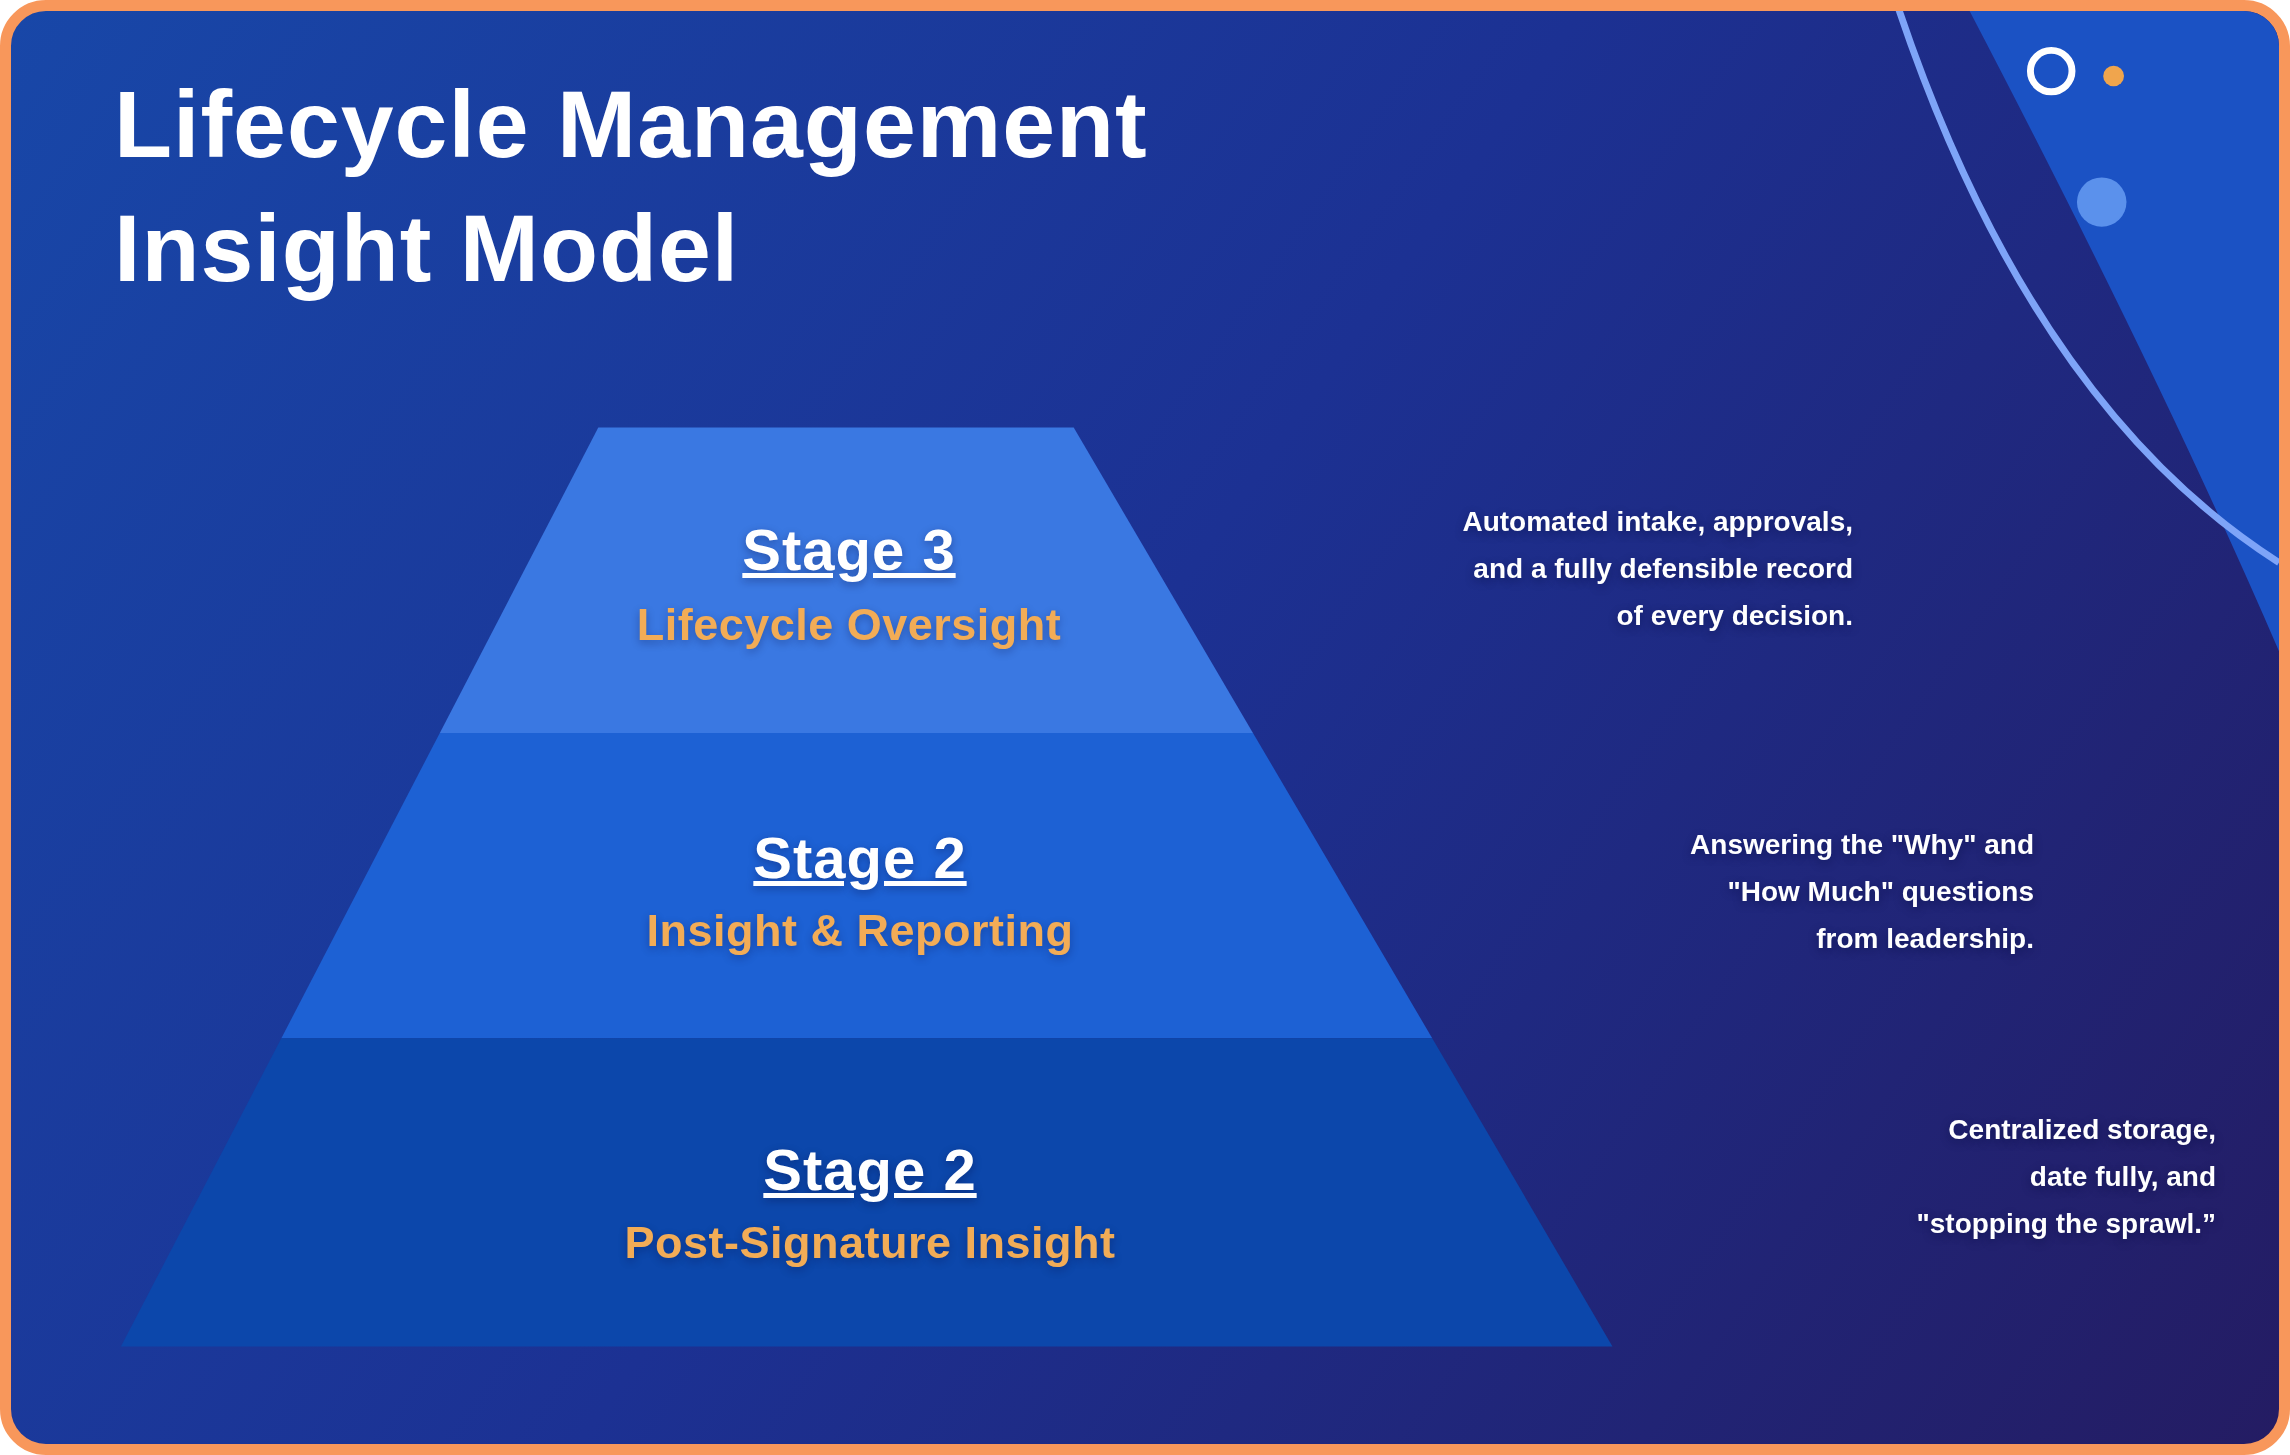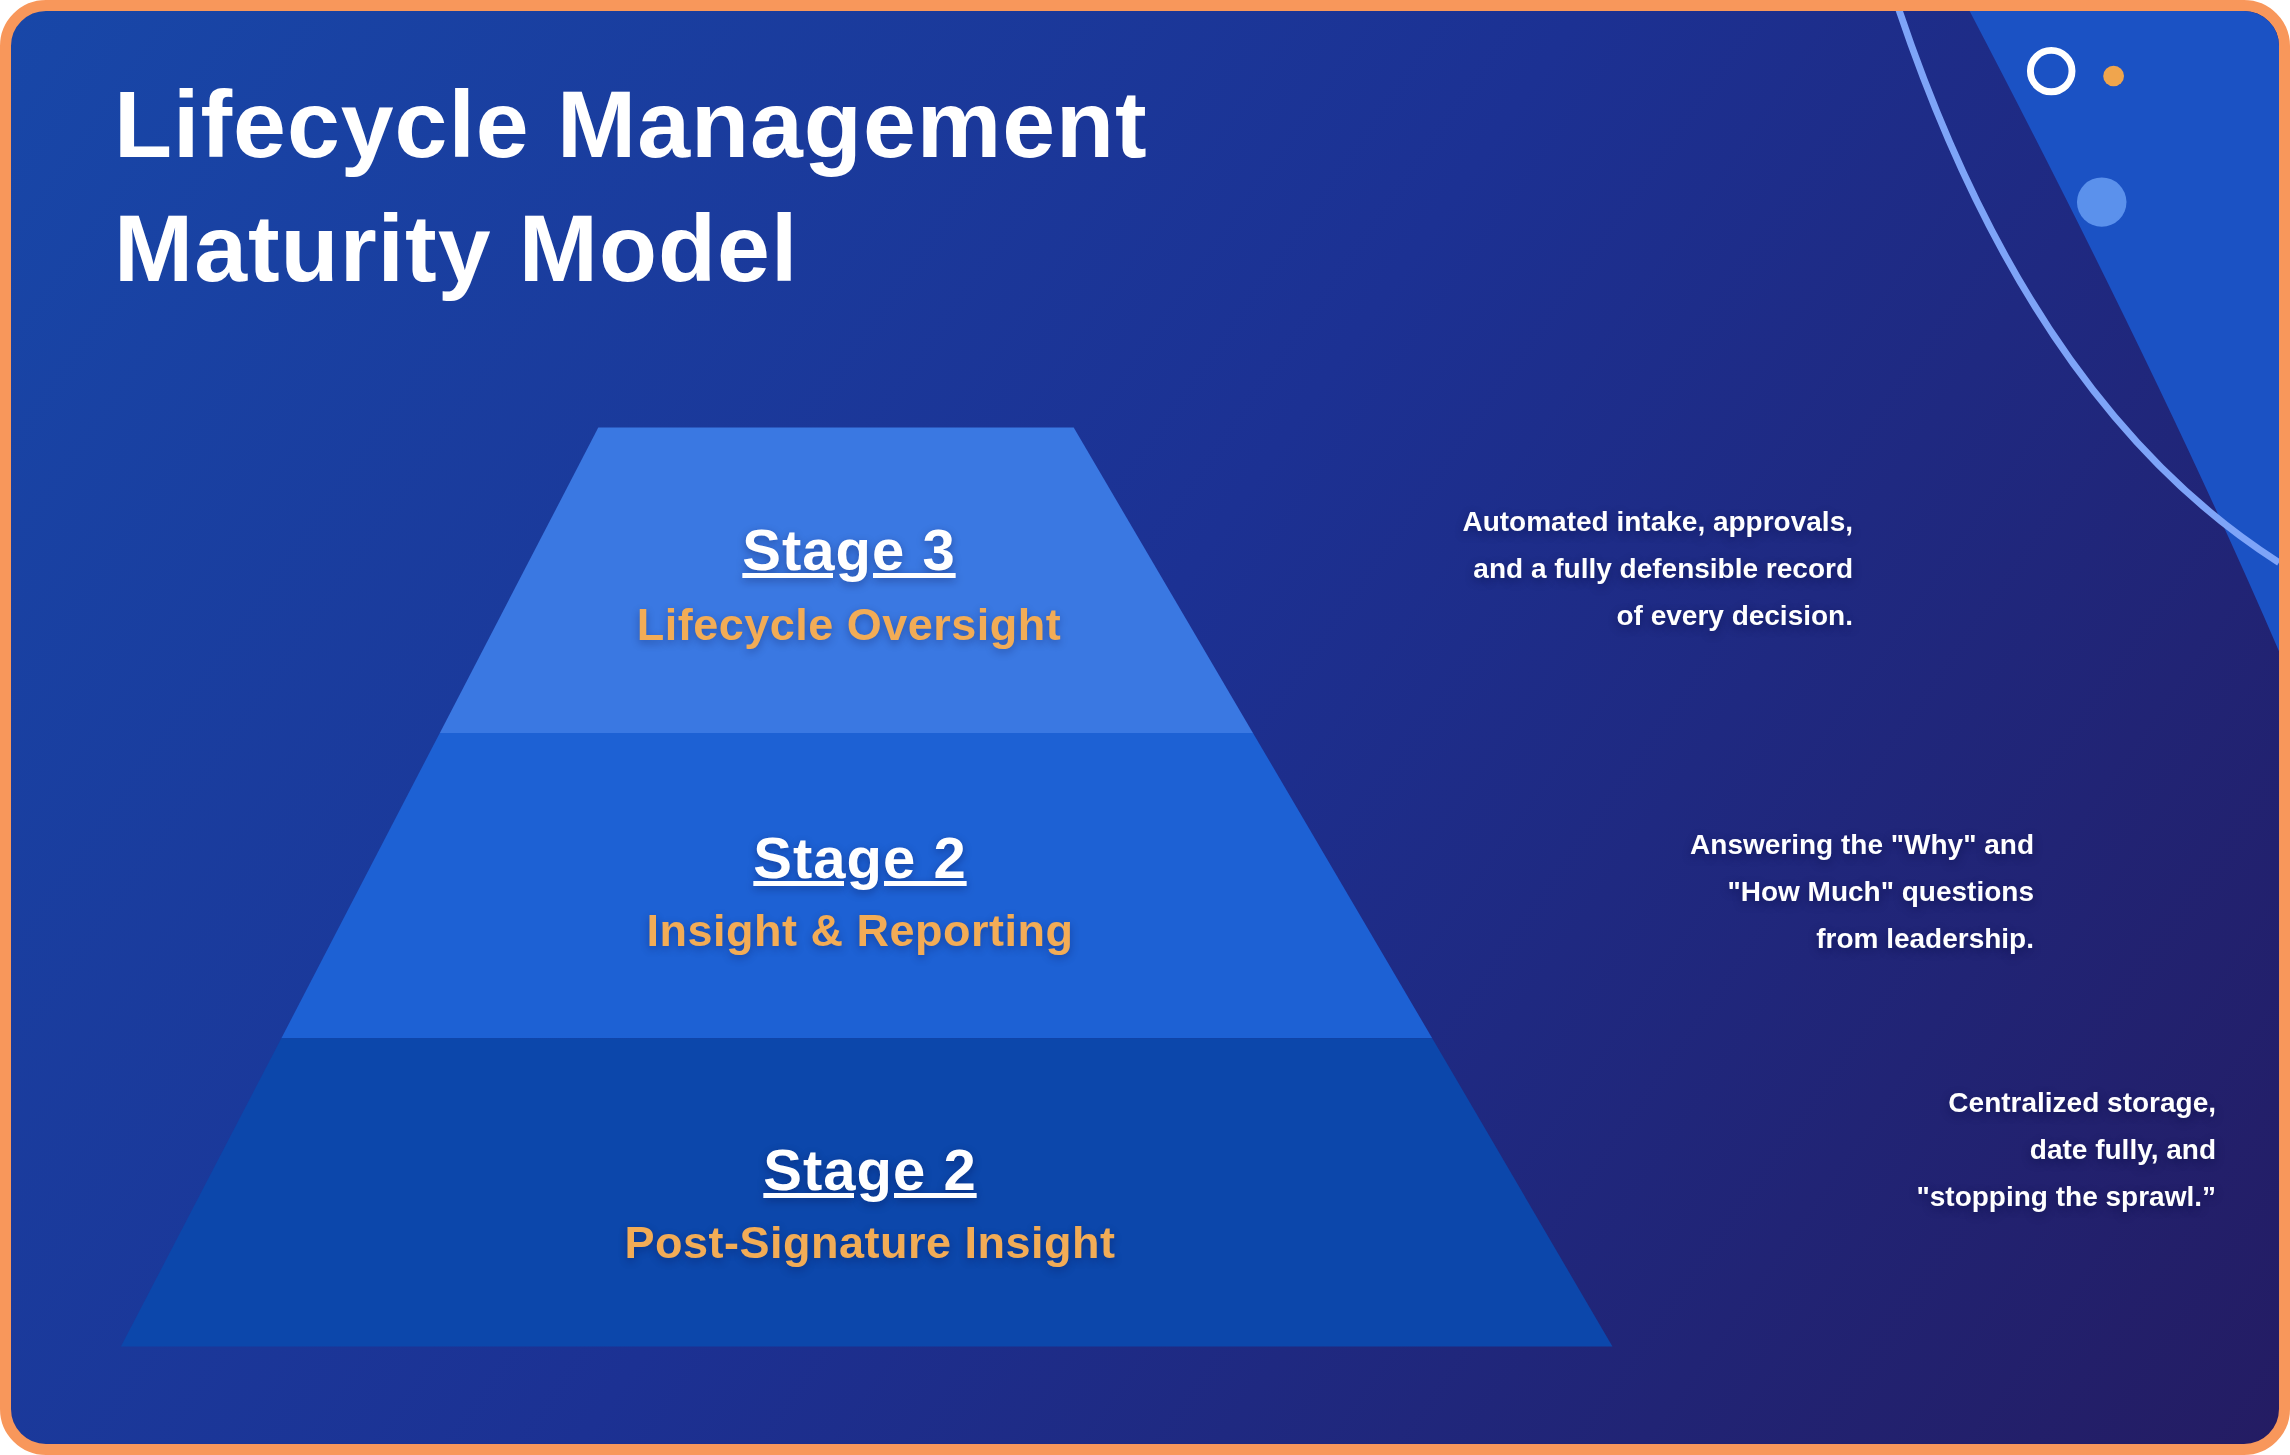--- a/index.html
+++ b/index.html
@@ -47,21 +47,21 @@
 
       <circle cx="2111" cy="194" r="25" fill="#5B91EC"></circle>
 
       <path d="M 593 423 L 1073 423 L 1254 733 L 433 733 Z" fill="#3A78E2"></path>
       <path d="M 433 733 L 1254 733 L 1435 1043 L 273 1043 Z" fill="#1D61D4"></path>
       <path d="M 273 1043 L 1435 1043 L 1617 1356 L 111 1356 Z" fill="#0C47AB"></path>
     </svg>
 
     <div class="title">
       <span class="line">Lifecycle Management</span>
-      <span class="line">Maturity Model</span>
+      <span class="line">Insight Model</span>
     </div>
 
     <div class="stage-label" style="left:428px;top:505px;">
       <div class="stage-name" style="color: rgb(255, 255, 255);">Stage 3</div>
       <div class="stage-sub" style="margin-top: 16px; color: rgb(242, 172, 86);">Lifecycle Oversight</div>
     </div>
 
     <div class="stage-label" style="left:439px;top:813px;">
       <div class="stage-name" style="color: rgb(255, 255, 255);">Stage 2</div>
       <div class="stage-sub" style="margin-top: 14px; color: rgb(242, 172, 86);">Insight &amp; Reporting</div>
@@ -77,20 +77,20 @@
       <span class="line">and a fully defensible record</span>
       <span class="line">of every decision.</span>
     </div>
 
     <div class="annotation" style="left: 1303px; top: 810px; color: rgb(255, 255, 255);">
       <span class="line">Answering the "Why" and</span>
       <span class="line">"How Much" questions</span>
       <span class="line">from leadership.</span>
     </div>
 
-    <div class="annotation" style="left: 1485px; top: 1068px; color: rgb(255, 255, 255);">
+    <div class="annotation" style="left: 1485px; top: 1095px; color: rgb(255, 255, 255);">
       <span class="line">Centralized storage,</span>
       <span class="line">date fully, and</span>
       <span class="line">"stopping the sprawl.”</span>
     </div>
 
   </div>
 </div>
 
 </body></html>

